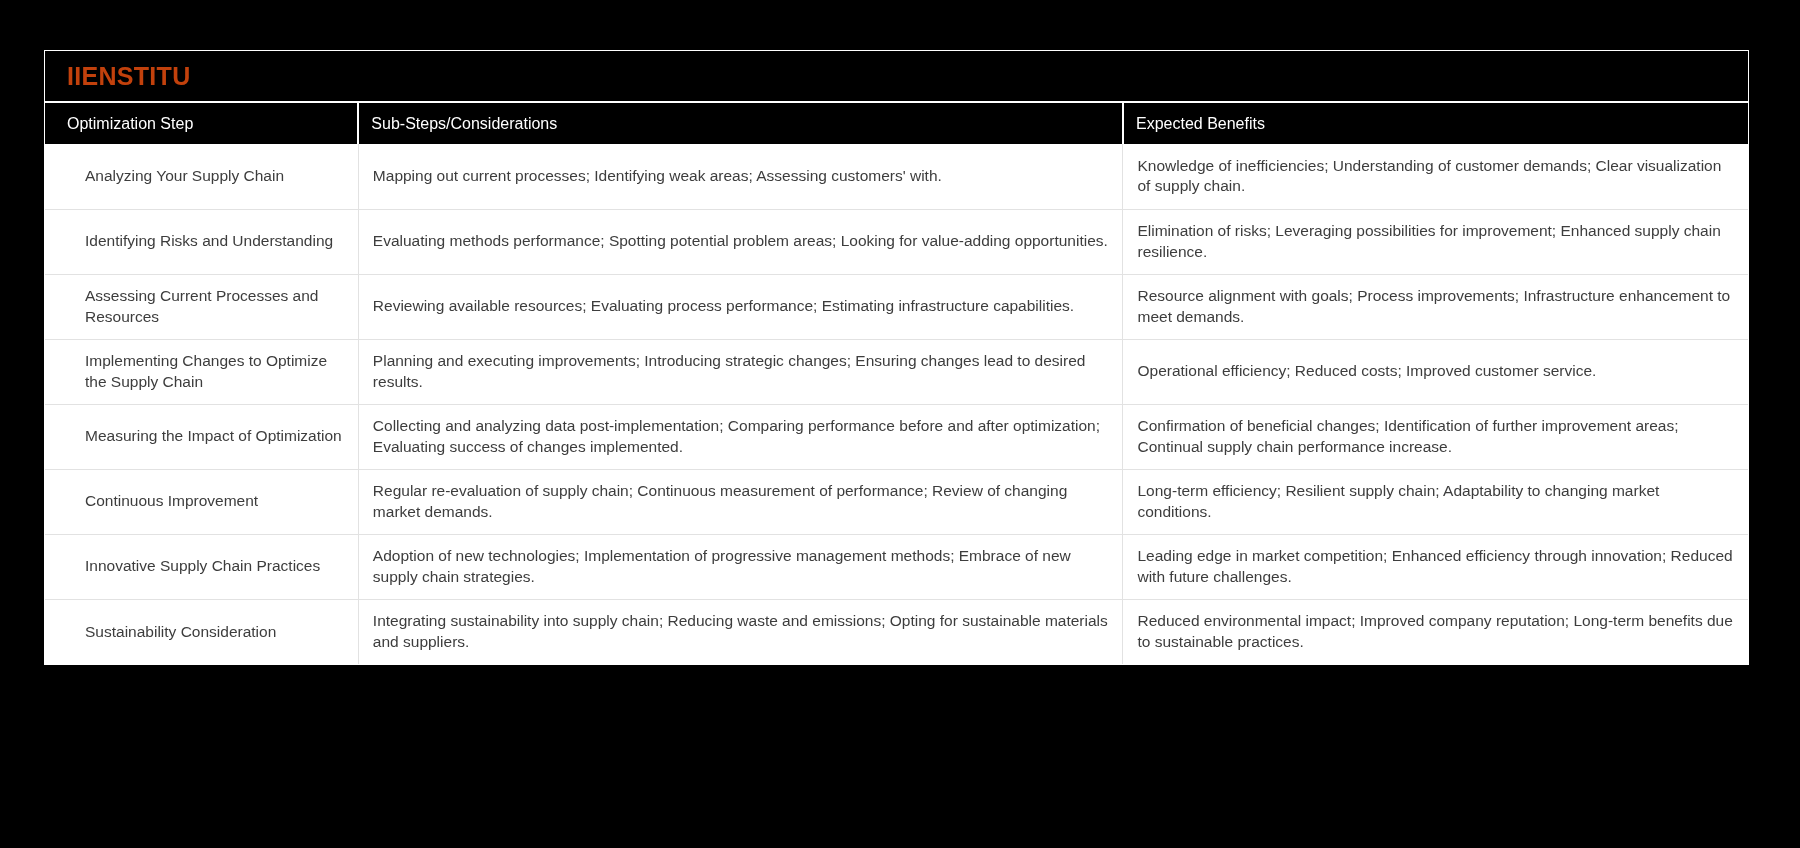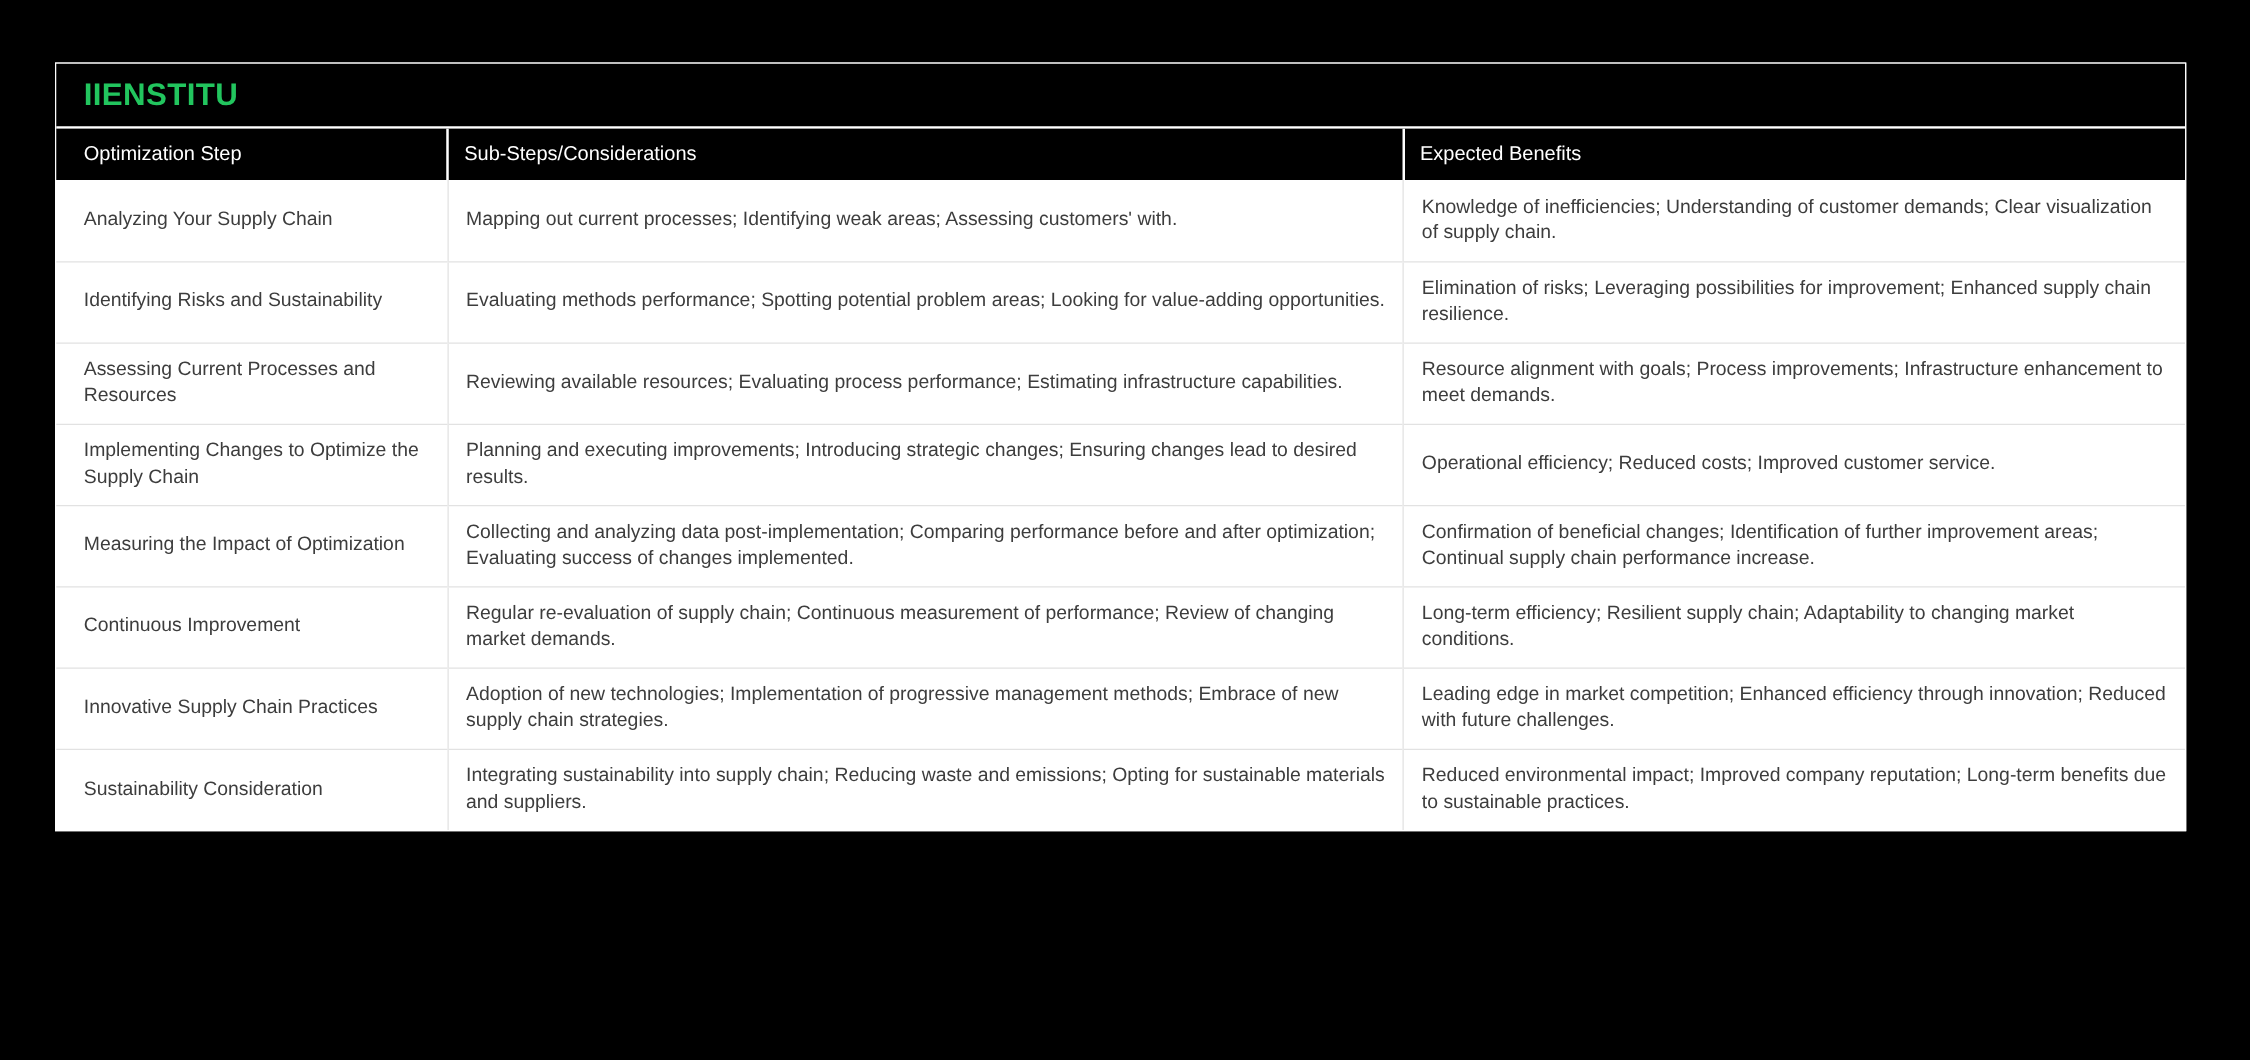--- a/index.html
+++ b/index.html
@@ -15,21 +15,21 @@
     position: absolute;
     left: 44px;
     top: 50px;
     width: 1703px;
     background: #ffffff;
     border: 1px solid #ffffff;
   }
   .title-bar {
     height: 50px;
     background: #000000;
-    color: #22c55e;
+    color: #c2410c;
     display: flex;
     align-items: center;
     padding-left: 22px;
     font-size: 25px;
     font-weight: 700;
     letter-spacing: 0.3px;
     border-bottom: 2px solid #ffffff;
   }
   table.main {
     width: 100%;
@@ -58,21 +58,21 @@
     font-size: 15.5px;
     line-height: 1.32;
     height: 65px;
     padding: 8px 14px;
     box-sizing: border-box;
     vertical-align: middle;
     border-top: 1px solid #e2e2e2;
   }
   tbody tr:first-child td { border-top: none; }
   tbody td + td { border-left: 1px solid #e2e2e2; }
-  tbody td:first-child { padding-left: 22px; margin-top: 15px; }
+  tbody td:first-child { padding-left: 40px; margin-top: 15px; }
 </style>
 </head>
 <body>
 
 <div class="card">
   <div class="title-bar">IIENSTITU</div>
   <table class="main">
     <colgroup>
       <col class="c1">
         <col class="c2">
@@ -85,21 +85,21 @@
         <th>Expected Benefits</th>
       </tr>
     </thead>
     <tbody>
         <tr>
           <td>Analyzing Your Supply Chain</td>
           <td>Mapping out current processes; Identifying weak areas; Assessing customers' with.</td>
           <td>Knowledge of inefficiencies; Understanding of customer demands; Clear visualization of supply chain.</td>
         </tr>
         <tr>
-          <td>Identifying Risks and Sustainability</td>
+          <td>Identifying Risks and Understanding</td>
           <td>Evaluating methods performance; Spotting potential problem areas; Looking for value-adding opportunities.</td>
           <td>Elimination of risks; Leveraging possibilities for improvement; Enhanced supply chain resilience.</td>
         </tr>
         <tr>
           <td>Assessing Current Processes and Resources</td>
           <td>Reviewing available resources; Evaluating process performance; Estimating infrastructure capabilities.</td>
           <td>Resource alignment with goals; Process improvements; Infrastructure enhancement to meet demands.</td>
         </tr>
         <tr>
           <td>Implementing Changes to Optimize the Supply Chain</td>

